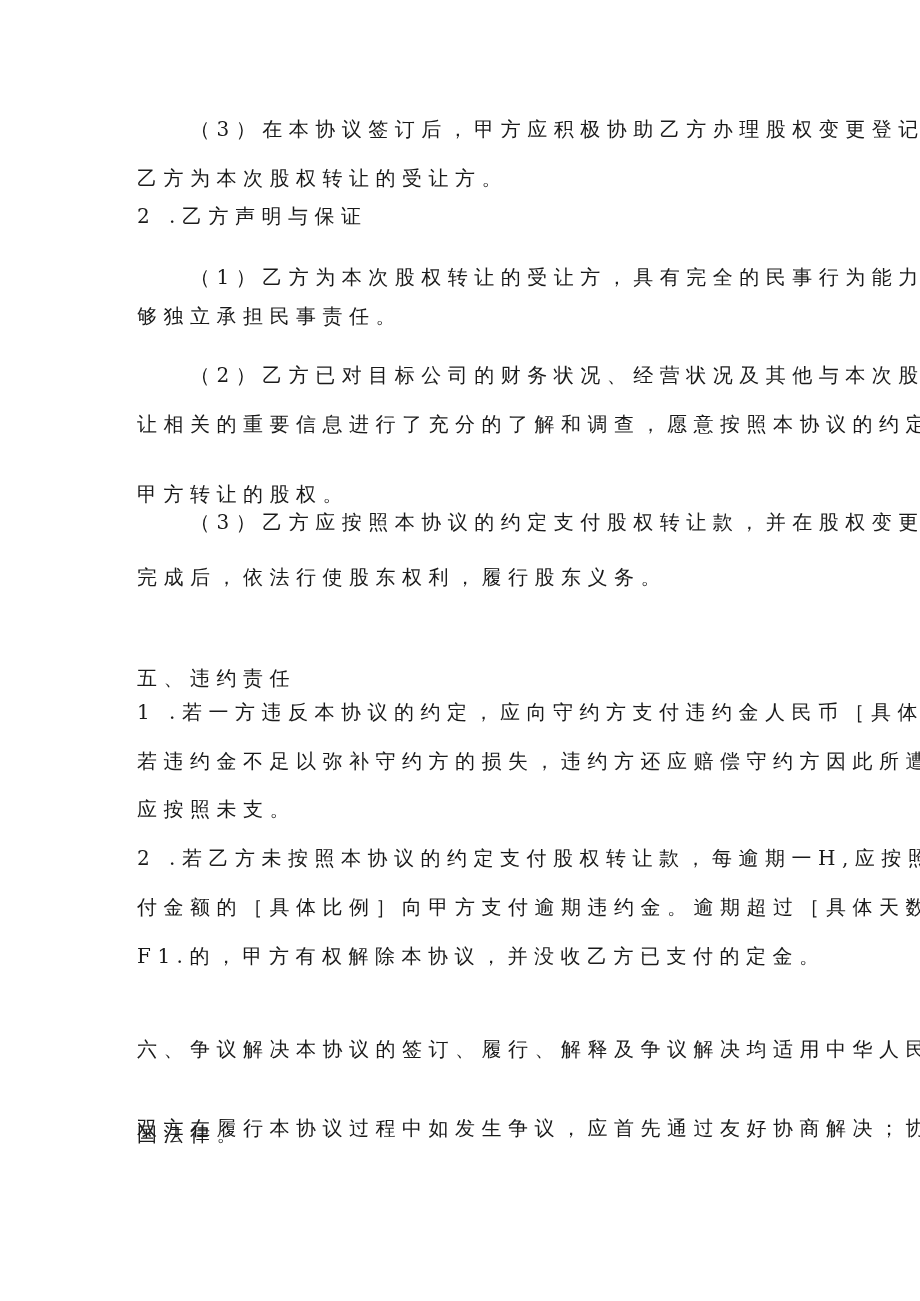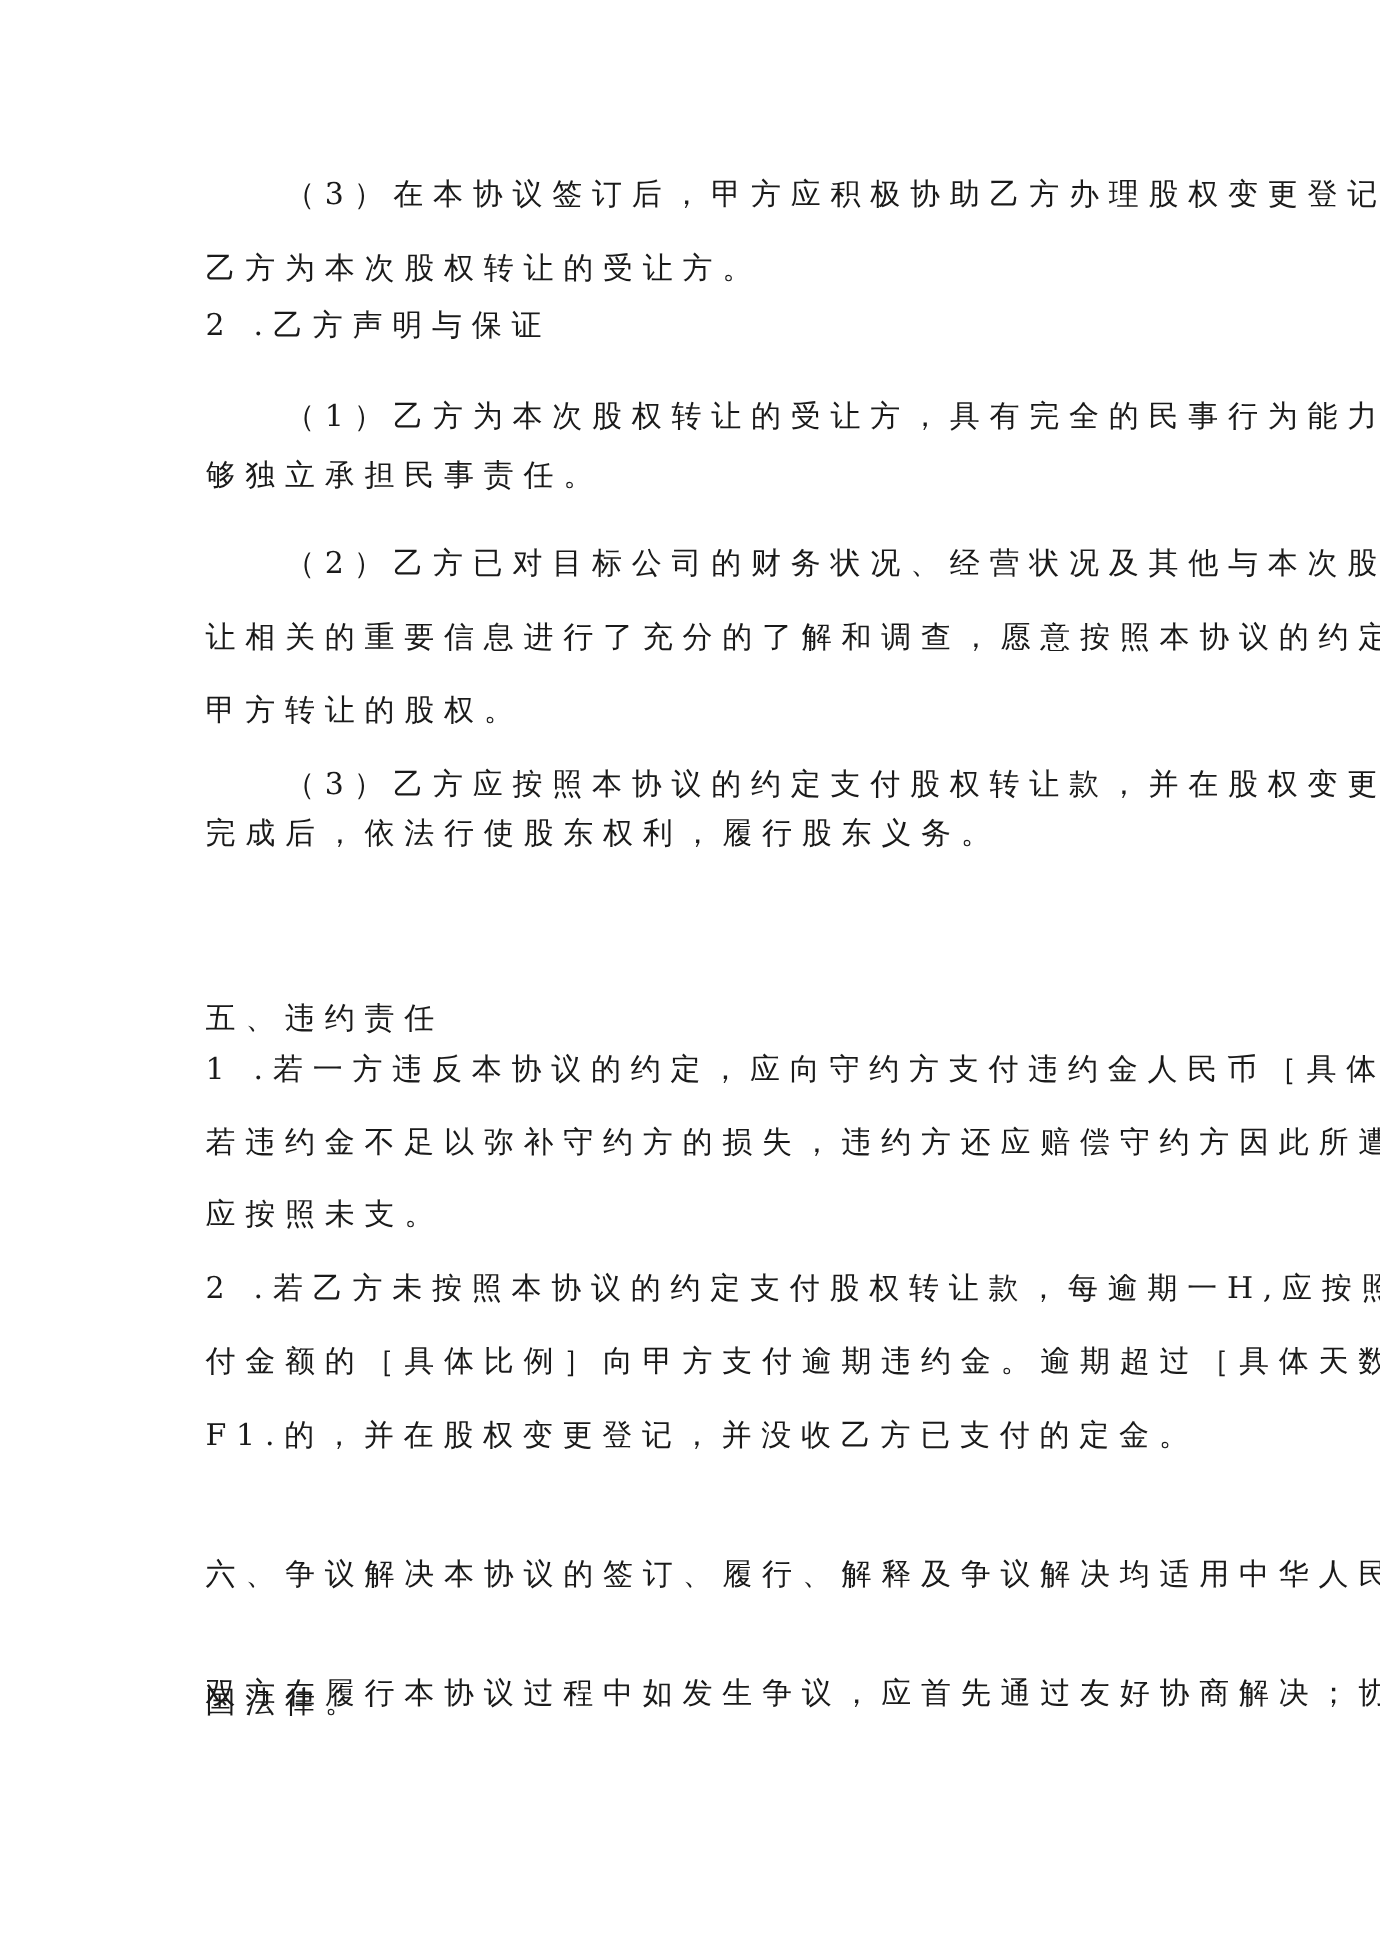--- a/index.html
+++ b/index.html
@@ -31,26 +31,26 @@
 <body>
 
 <div>
   <div class="line indent" style="top:117px">（3）在本协议签订后，甲方应积极协助乙方办理股权变更登记手续，</div>
   <div class="line" style="top:166px">乙方为本次股权转让的受让方。</div>
   <div class="line" style="top:204px">2 .乙方声明与保证</div>
   <div class="line indent" style="top:265px">（1）乙方为本次股权转让的受让方，具有完全的民事行为能力，能</div>
   <div class="line" style="top:304px">够独立承担民事责任。</div>
   <div class="line indent" style="top:363px">（2）乙方已对目标公司的财务状况、经营状况及其他与本次股权转</div>
   <div class="line" style="top:412px">让相关的重要信息进行了充分的了解和调查，愿意按照本协议的约定受让</div>
-  <div class="line" style="top:461px">甲方转让的股权。</div>
+  <div class="line" style="top:482px">甲方转让的股权。</div>
   <div class="line indent" style="top:510px">（3）乙方应按照本协议的约定支付股权转让款，并在股权变更登记</div>
-  <div class="line" style="top:543px">完成后，依法行使股东权利，履行股东义务。</div>
+  <div class="line" style="top:565px">完成后，依法行使股东权利，履行股东义务。</div>
   <div class="line" style="top:666px">五、违约责任</div>
   <div class="line" style="top:700px">1 .若一方违反本协议的约定，应向守约方支付违约金人民币［具体金额</div>
   <div class="line" style="top:749px">若违约金不足以弥补守约方的损失，违约方还应赔偿守约方因此所遭受</div>
   <div class="line" style="top:797px">应按照未支。</div>
   <div class="line" style="top:846px">2 .若乙方未按照本协议的约定支付股权转让款，每逾期一H,应按照未支</div>
   <div class="line" style="top:895px">付金额的［具体比例］向甲方支付逾期违约金。逾期超过［具体天数］</div>
-  <div class="line" style="top:944px">F1.的，并在股权变更登记，并没收乙方已支付的定金。</div>
+  <div class="line" style="top:944px">F1.的，甲方有权解除本协议，并没收乙方已支付的定金。</div>
   <div class="line" style="top:1037px">六、争议解决本协议的签订、履行、解释及争议解决均适用中华人民共和</div>
   <div class="line" style="top:1122px">国法律。</div>
   <div class="line" style="top:1116px">双方在履行本协议过程中如发生争议，应首先通过友好协商解决；协商</div>
 </div>
 
 </body></html>

